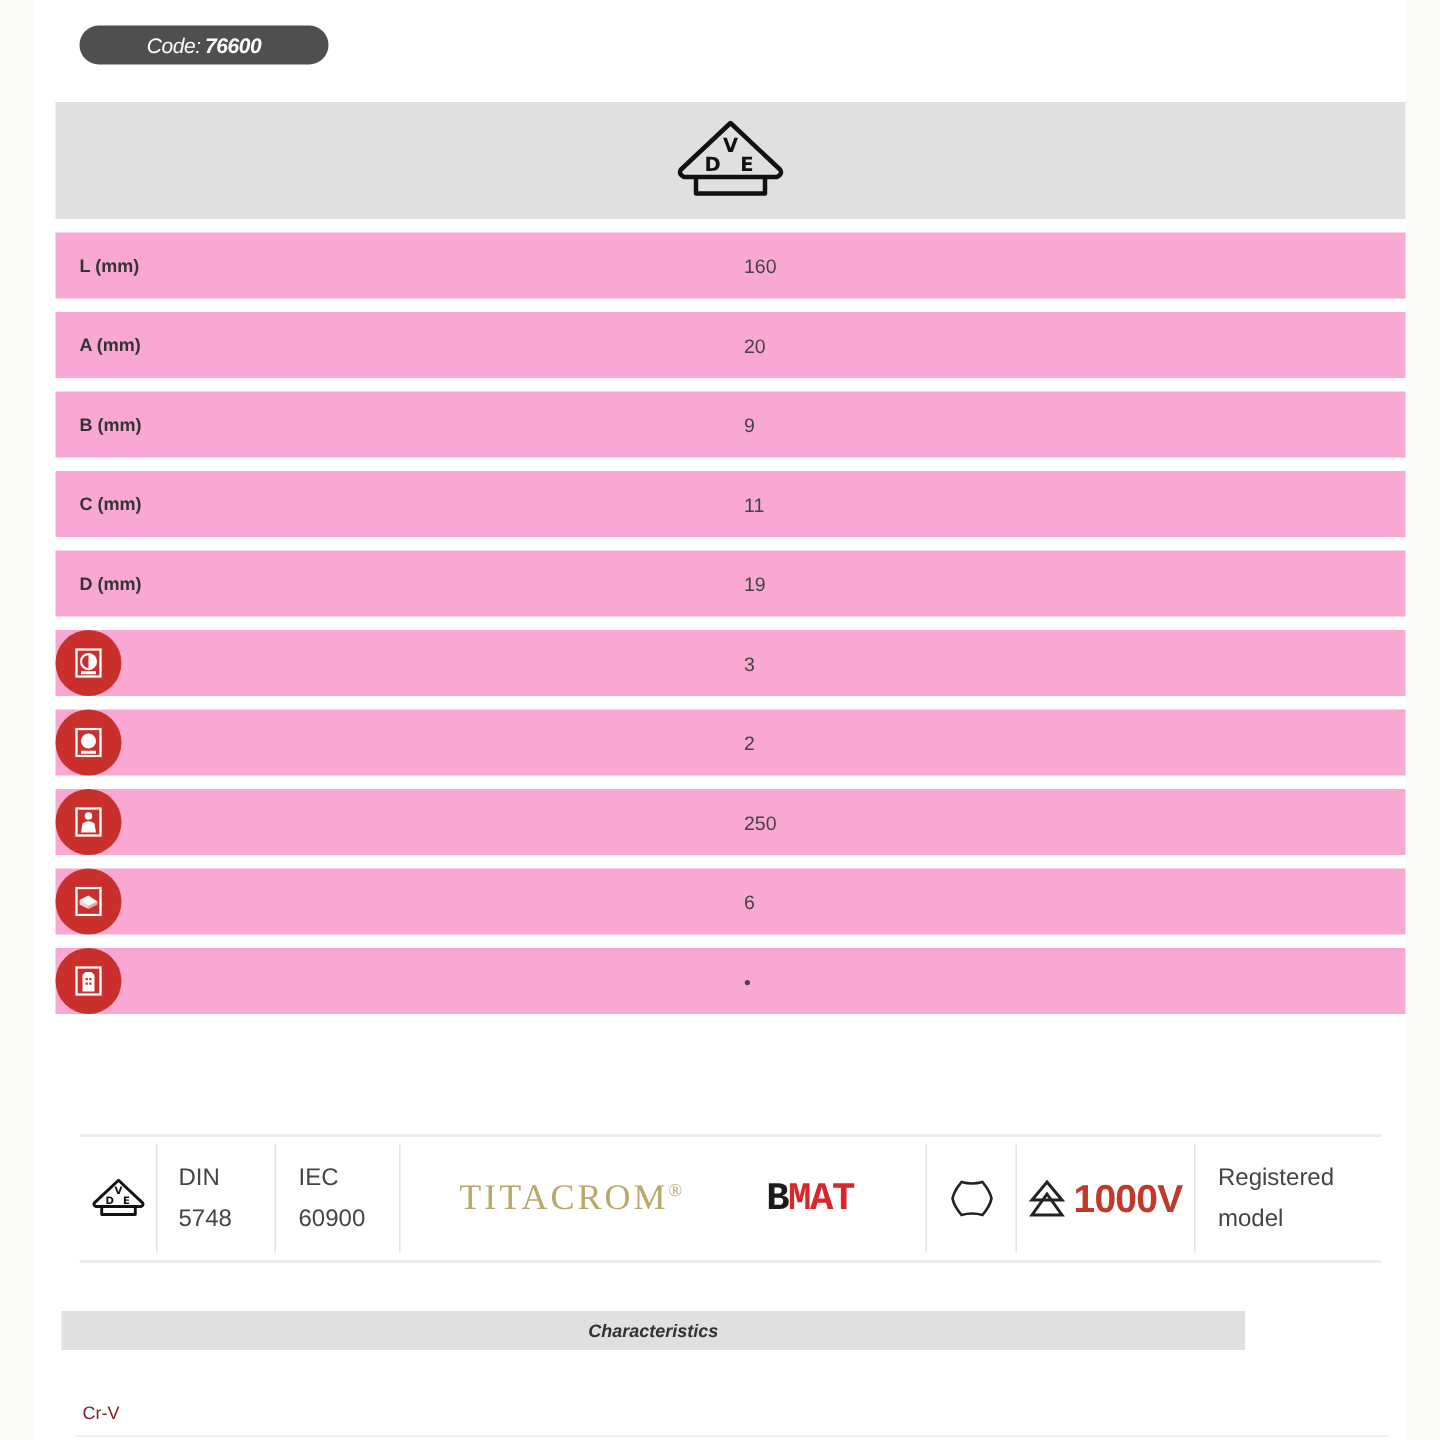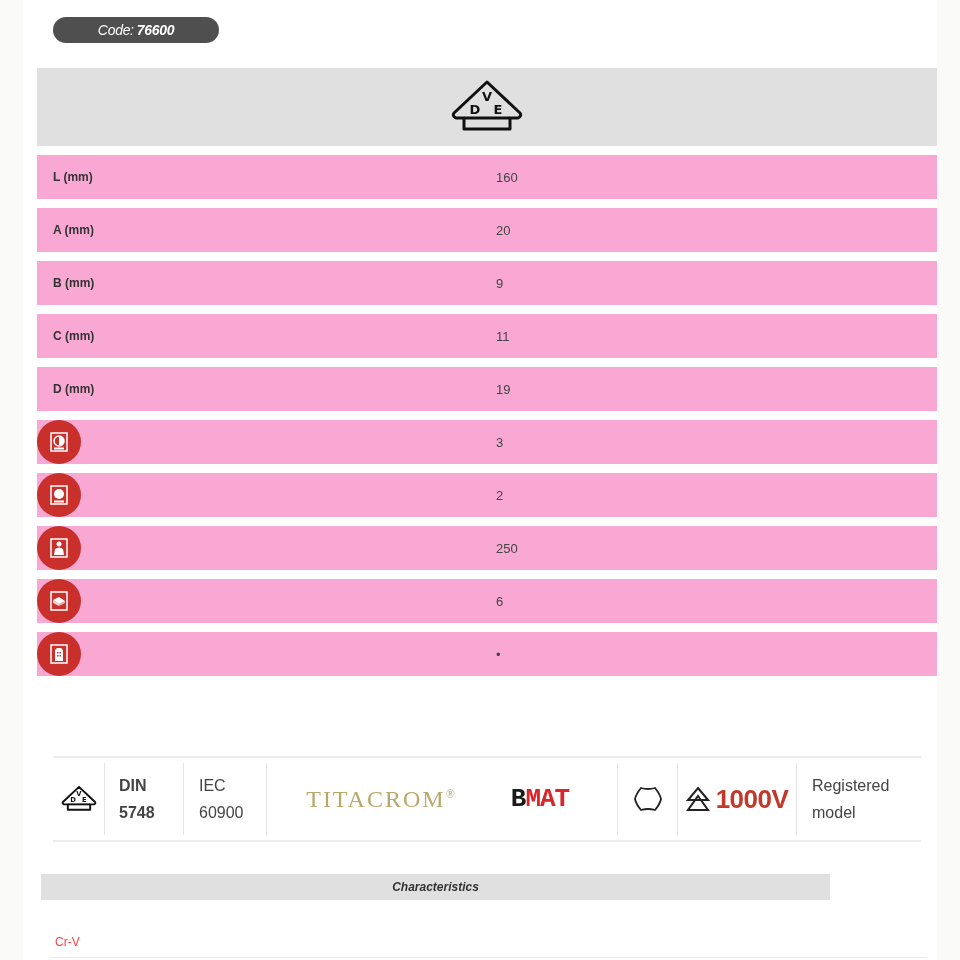--- a/index.html
+++ b/index.html
@@ -19,21 +19,21 @@
   .cell { height: 72px; display: flex; align-items: center; border-right: 1px solid #e4e4e4; }
   .cell:last-child { border-right: none; }
   .cell.text { flex-direction: column; justify-content: center; align-items: flex-start; font-size: 16px; color: #444; line-height: 27px; }
   .titacrom { font-family: "Liberation Serif", serif; font-size: 24px; letter-spacing: 2px; color: #b8a86a; margin-left: 33px; }
   .titacrom sup { font-size: 12px; }
   .bmat { font-family: Liberation Mono, monospace; font-weight: bold; font-size: 26px; letter-spacing: -1px; text-align: right; }
   .bmat .b { color: #1a1a1a; }
   .bmat .r { color: #d8262a; }
   .volt { color: #c0392b; font-weight: bold; font-size: 26px; font-family: "Liberation Sans Narrow", "Liberation Sans", sans-serif; letter-spacing: -0.5px; }
   .char-bar { position: absolute; left: 18px; top: 874px; width: 789px; height: 26px; background: #e0e0e0; display: flex; align-items: center; justify-content: center; font-size: 12px; font-style: italic; font-weight: bold; color: #333; }
-  .char-item { position: absolute; left: 32px; top: 935px; font-size: 12px; color: #ef4444; }
+  .char-item { position: absolute; left: 32px; top: 935px; font-size: 12px; color: #7f1d1d; }
   .char-line { position: absolute; left: 27px; top: 957px; width: 876px; height: 1px; background: #ececec; }
 </style>
 </head>
 <body>
 
 <div class="page">
 
   <div class="code-pill">
     <span>Code:</span>
       <b>76600</b>
@@ -131,21 +131,21 @@
   <div class="certs">
     <div class="cell" style="width:52px;justify-content:center;">
       <svg width="36" height="28" viewBox="0 0 74 56">
         <path d="M37 3 L70 34 Q72 37 68 39 L60 39 L60 50 L14 50 L14 39 L6 39 Q2 37 4 34 Z" fill="none" stroke="#111" stroke-width="4" stroke-linejoin="round"></path>
         <line x1="14" y1="39" x2="60" y2="39" stroke="#111" stroke-width="4"></line>
         <text x="37" y="22" font-family="DejaVu Sans, sans-serif" font-weight="bold" font-size="14" text-anchor="middle" fill="#111">V</text>
         <text x="25" y="35" font-family="DejaVu Sans, sans-serif" font-weight="bold" font-size="14" text-anchor="middle" fill="#111">D</text>
         <text x="48" y="35" font-family="DejaVu Sans, sans-serif" font-weight="bold" font-size="14" text-anchor="middle" fill="#111">E</text>
       </svg>
     </div>
-    <div class="cell text" style="width:79px;padding-left:14px;font-weight:bold;">
+    <div class="cell text" style="width:79px;padding-left:14px;">
       <span>DIN</span>
       <span>5748</span>
     </div>
     <div class="cell text" style="width:83px;padding-left:15px;">
       <span>IEC</span>
       <span>60900</span>
     </div>
     <div class="cell" style="width:196px;justify-content:center;border-right:none;">
       <span class="titacrom"><span>TITACROM</span><sup>®</sup></span>
     </div>

